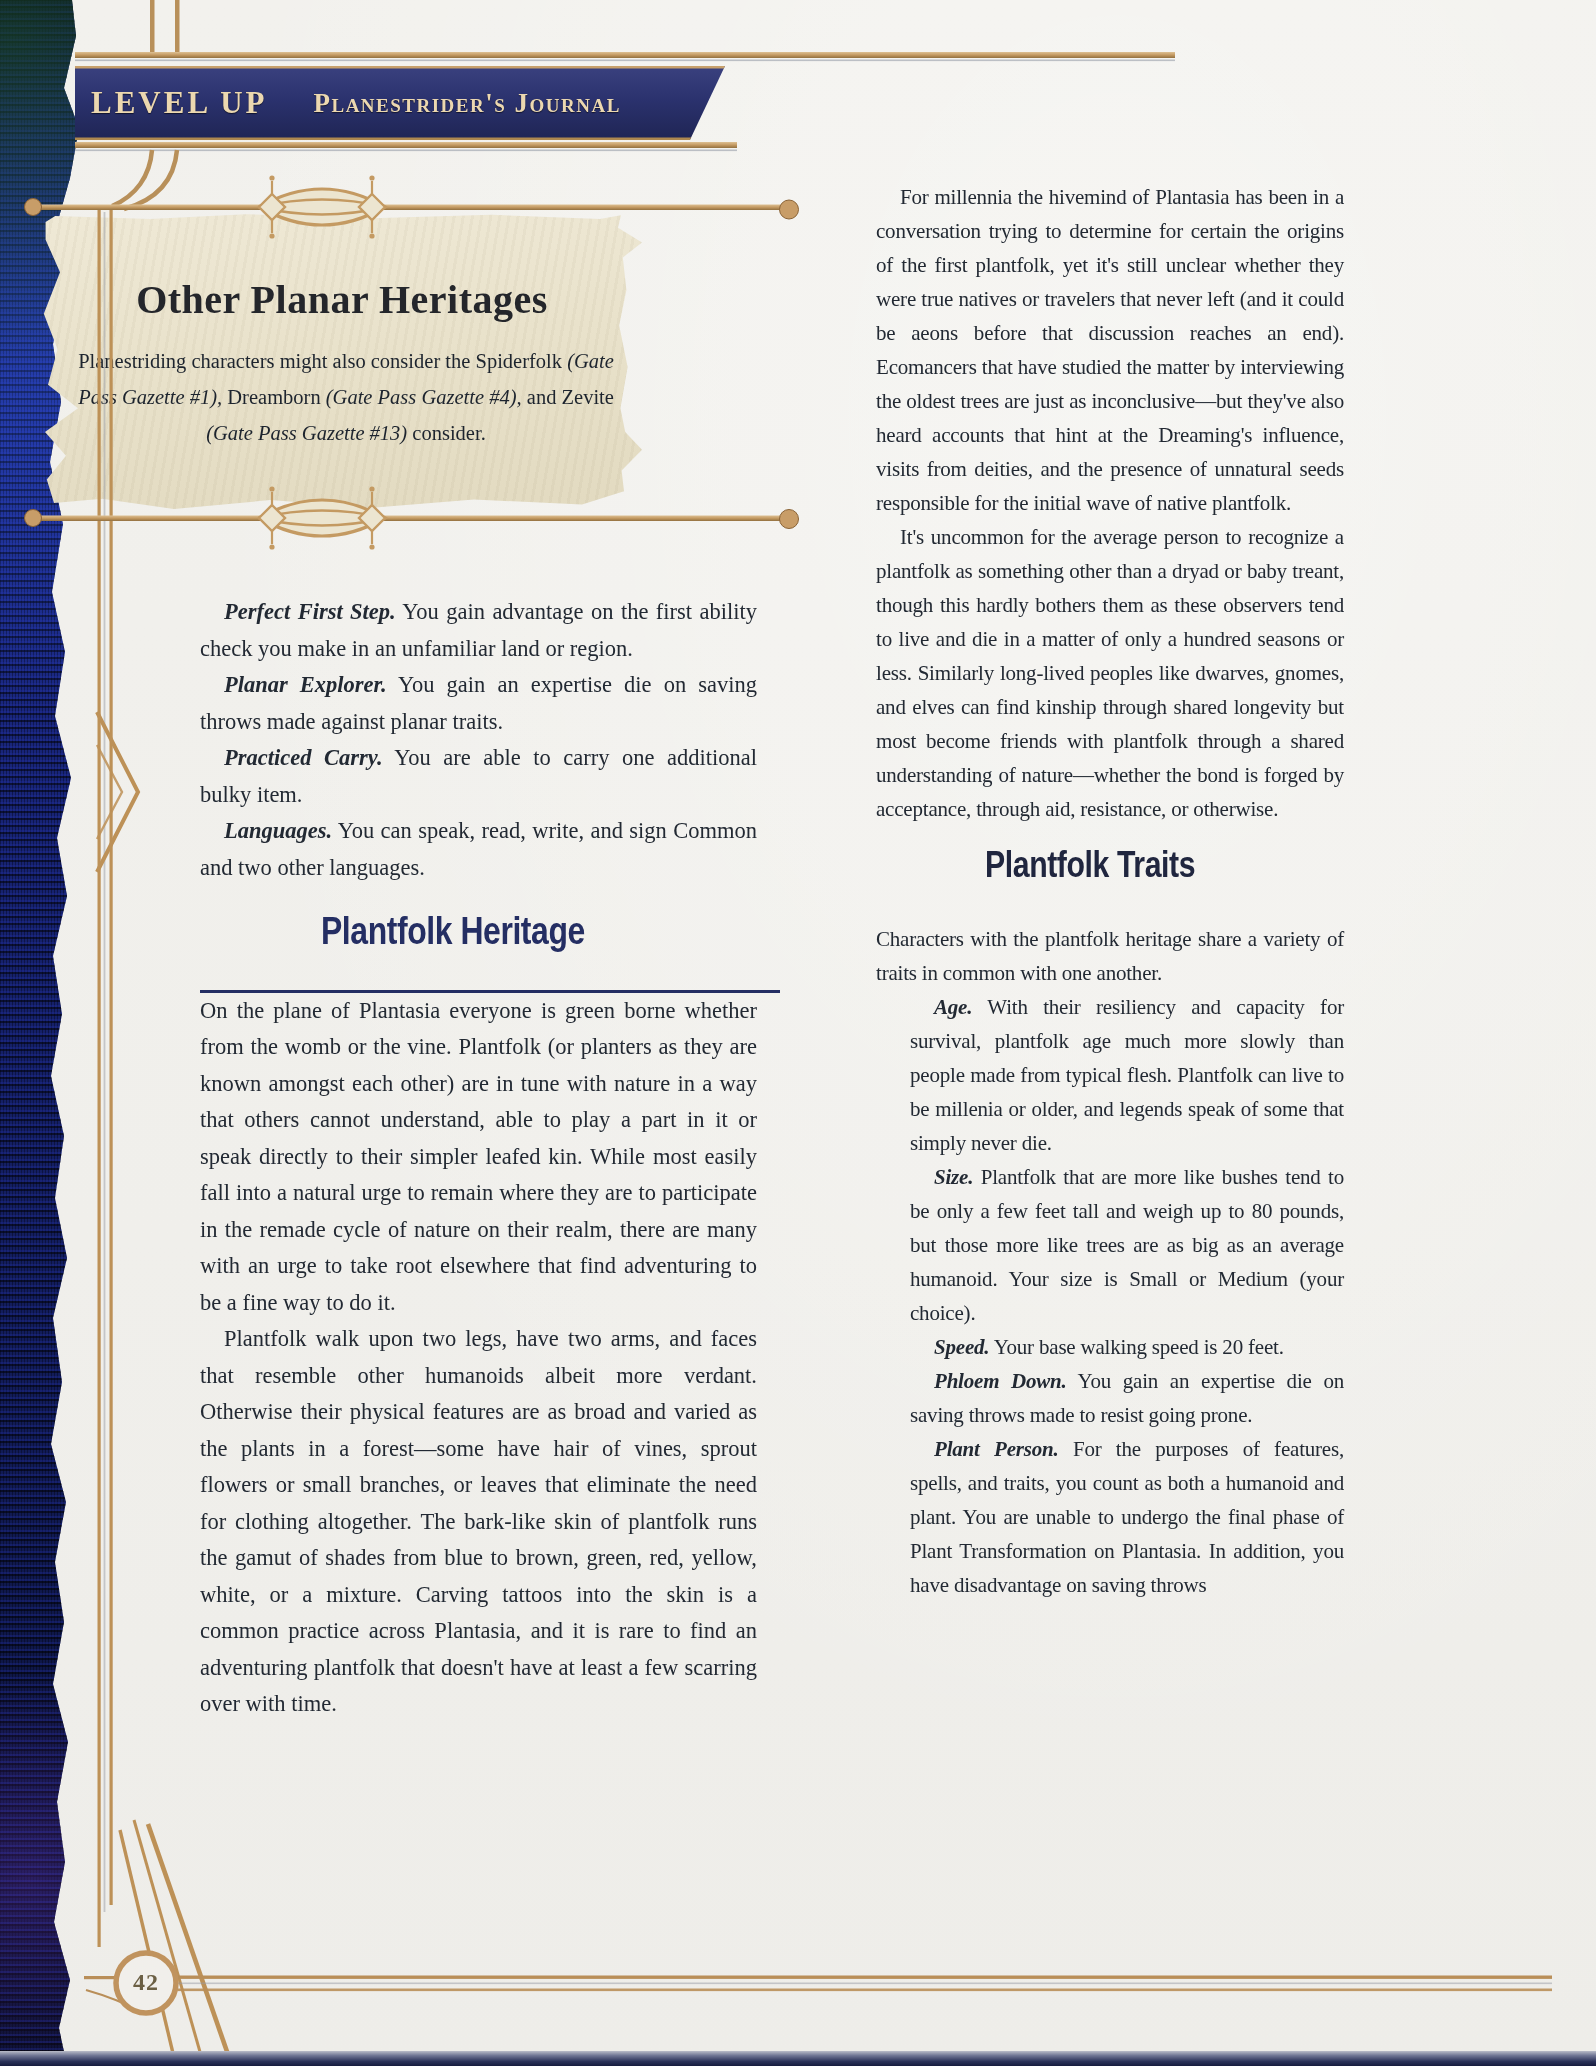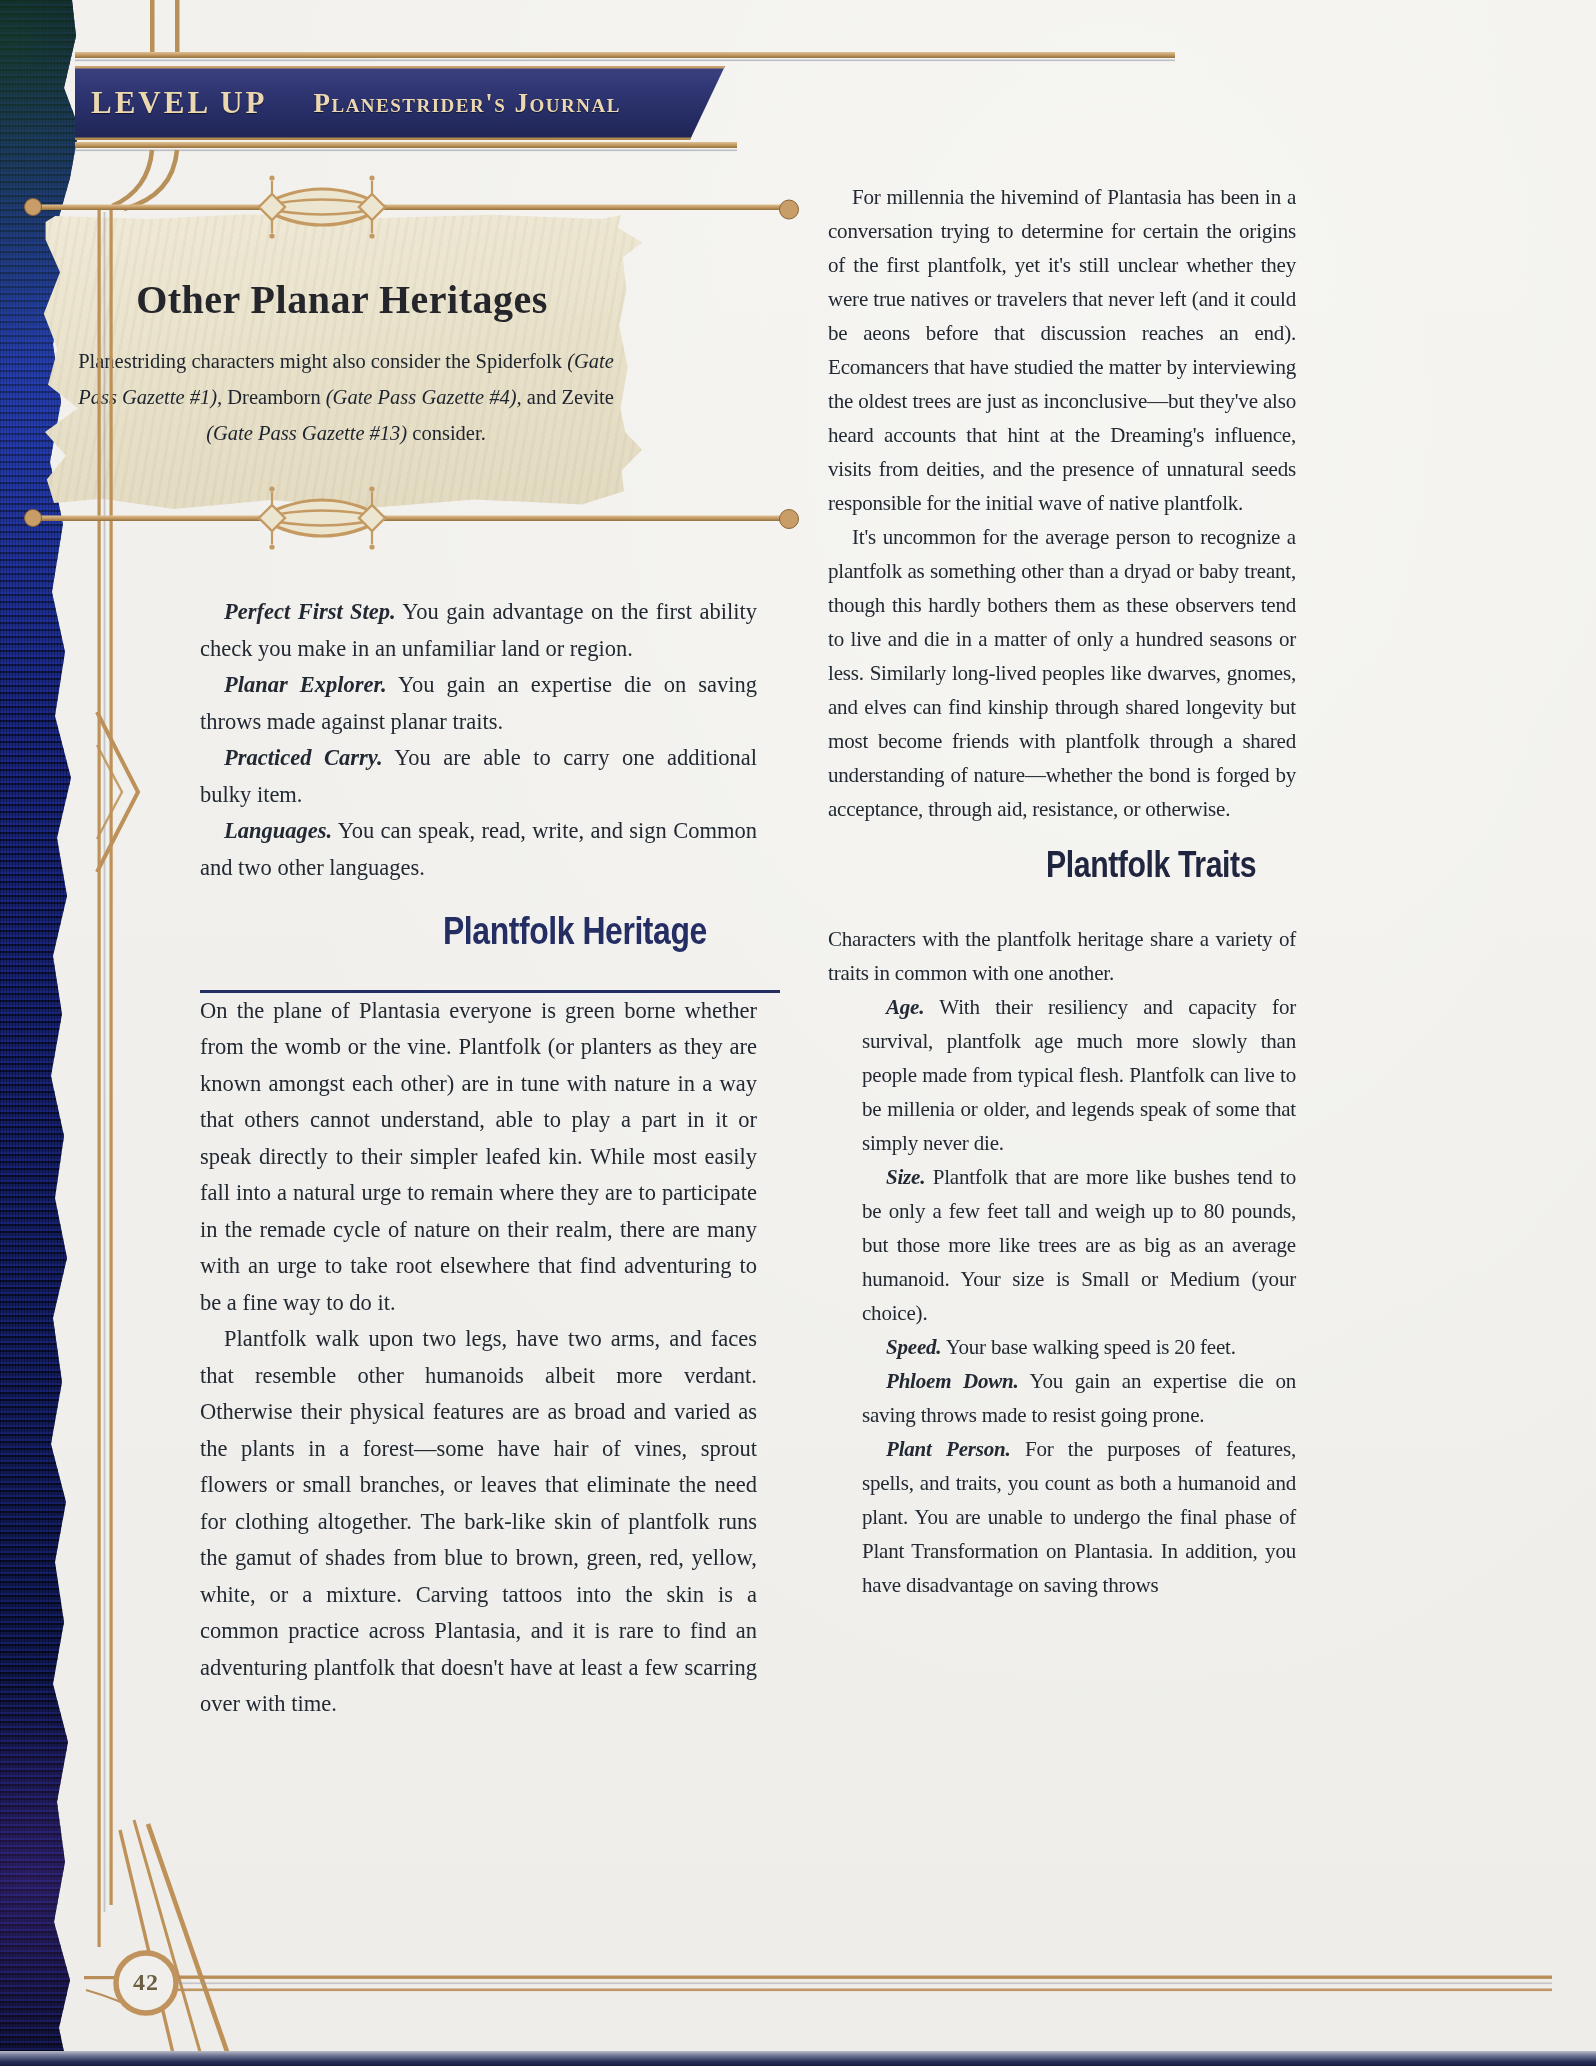--- a/index.html
+++ b/index.html
@@ -54,28 +54,28 @@
   .callout .c-body{
     margin:20px auto 0 auto;width:548px;font-size:20.5px;line-height:36px;color:#1d242e;
   }
   .callout .it{font-style:italic;}
   
   svg.deco{position:absolute;left:0;top:0;z-index:3;pointer-events:none;}
   
   .col{position:absolute;z-index:2;color:#222933;text-align:justify;hyphens:none;}
   .col p{margin:0;}
   .col-left{left:200px;top:594px;width:557px;font-size:22.5px;line-height:36.5px;}
-  .col-right{left:828px;top:180px;width:468px;font-size:21px;line-height:34px;letter-spacing:-0.2px;}
+  .col-right{left:876px;top:180px;width:468px;font-size:21px;line-height:34px;letter-spacing:-0.2px;}
   .trait{margin-left:36px;text-indent:24px;}
   .col-right .trait{margin-left:34px;}
   .indent{text-indent:24px;}
   .lead{font-weight:bold;font-style:italic;}
   .sec-heading{
     margin-top:24px;color:#242e63;font-family:"Liberation Sans",sans-serif;
-    font-weight:bold;font-size:38px;line-height:42px;text-align:right;text-indent:0;
+    font-weight:bold;font-size:38px;line-height:42px;text-align:center;text-indent:0;
   }
   .sec-heading .squeeze{display:inline-block;transform:scaleX(.84);transform-origin:left center;white-space:nowrap;letter-spacing:-.5px;}
   .col-right .sec-heading{margin-top:18px;font-size:36px;color:#20263f;}
   .rule{height:2.5px;background:#242e63;width:580px;margin-top:5px;}
   .after-rule{margin-top:14px;}
   .col-right .intro{margin-top:10px;}
   
   .page-number{
     position:absolute;left:146px;top:1983px;transform:translate(-50%,-52%);z-index:6;
     font-size:24px;font-weight:bold;color:#6b5f44;letter-spacing:1px;

